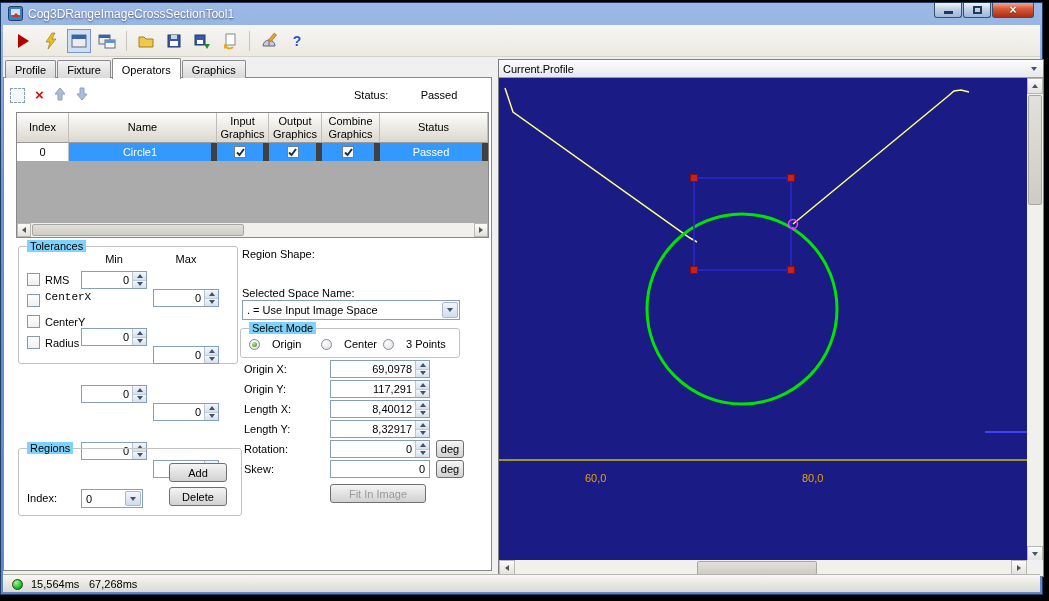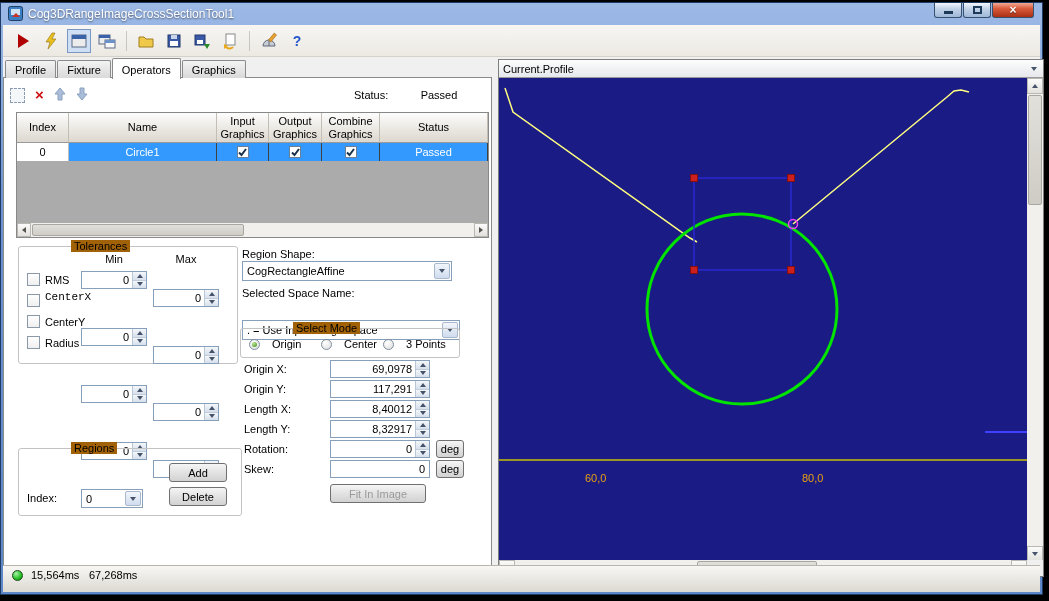--- a/index.html
+++ b/index.html
@@ -50,40 +50,40 @@
   .op-status-value { position:absolute; left:400px; top:11px; width:70px; text-align:center; }
 
   
   .grid { position:absolute; left:12px; top:34px; width:473px; height:126px;
     border:1px solid #888; background:#ababab; }
   .grid-head { display:flex; height:30px; }
   .gh { background:linear-gradient(#fdfdfd,#e9e6e0 60%,#dcd8d0); border-right:1px solid #c2beb6;
     border-bottom:1px solid #9a9a9a; display:flex; align-items:center; justify-content:center;
     text-align:center; line-height:1.15; padding:0 1px; }
   .grid-row { display:flex; height:18px; }
-  .gc { display:flex; align-items:center; justify-content:center; border-right:1px solid #404040; }
+  .gc { display:flex; align-items:center; justify-content:center; border-right:6px solid #404040; }
   .gc.sel { background:#3399ff; color:#fff; }
   .gc.idx { background:#fff; color:#000; border-right:1px solid #c0c0c0; }
   .gchk { width:12px; height:12px; background:#fff; border:1px solid #6b7f95;
     display:flex; align-items:center; justify-content:center; }
   .grid-hscroll { position:absolute; left:0; bottom:0; right:0; height:14px; background:#f1f0ec; }
 
   
   .sb-arrow { position:absolute; background:linear-gradient(#fbfbfb,#e2e1dd); border:1px solid #b9b7b1;
     display:flex; align-items:center; justify-content:center; }
   .sb-thumb { position:absolute; background:linear-gradient(#e2e0db,#cfccc5); border:1px solid #a8a6a0; border-radius:2px; }
 
   .t-up { width:0; height:0; border-left:3px solid transparent; border-right:3px solid transparent; border-bottom:4px solid #45536a; }
   .t-dn { width:0; height:0; border-left:3px solid transparent; border-right:3px solid transparent; border-top:4px solid #45536a; }
   .t-l  { width:0; height:0; border-top:3px solid transparent; border-bottom:3px solid transparent; border-right:4px solid #55534e; }
   .t-r  { width:0; height:0; border-top:3px solid transparent; border-bottom:3px solid transparent; border-left:4px solid #55534e; }
 
   
   .gb { position:absolute; border:1px solid #c3c3c3; border-radius:3px; }
-  .gb-title { position:absolute; top:-7px; left:8px; background:#a16207; padding:0 3px;margin-left:44px; }
+  .gb-title { position:absolute; top:-7px; left:8px; background:#7dd3fc; padding:0 3px; }
 
   .chk { width:13px; height:13px; border:1px solid #8a98a8; background:linear-gradient(#fff,#efefef); }
 
   .spin { position:relative; height:18px; border:1px solid #86a0bc; background:#fff; }
   .spin-val { position:absolute; left:2px; right:17px; top:2px; text-align:right; }
   .spin-btns { position:absolute; right:0; top:0; bottom:0; width:14px; border-left:1px solid #b8c6d6;
     display:flex; flex-direction:column; }
   .spin-b { flex:1; display:flex; align-items:center; justify-content:center;
     background:linear-gradient(#f4f7fa,#d6e0ec); }
   .spin-b + .spin-b { border-top:1px solid #c0ccda; }
@@ -119,21 +119,21 @@
     background:linear-gradient(#fdfdfd,#e6e8ec); border-bottom:1px solid #9a9a9a; }
   .rp-header-text { position:absolute; left:4px; top:3px; }
   .rp-header-btn { position:absolute; right:2px; top:2px; width:15px; height:13px;
     display:flex; align-items:center; justify-content:center; }
   .display { position:absolute; left:0; top:18px; width:528px; height:484px; background:#1b1b86; }
   .vscroll { position:absolute; right:0; top:18px; width:16px; height:484px; background:#f1f0ec; }
   .hscroll { position:absolute; left:0; bottom:0; width:528px; height:16px; background:#f1f0ec; }
   .sb-corner { position:absolute; right:0; bottom:0; width:16px; height:16px; background:#f0f0f0; }
 
   
-  .statusbar { position:absolute; left:0; right:0; bottom:0; height:27px;
+  .statusbar { position:absolute; left:0; right:0; bottom:0; height:18px;
     background:linear-gradient(#f8f7f4,#dcd9d2); border-top:1px solid #b8b5ae;margin-top:40px; }
   .led { position:absolute; left:9px; top:4px; width:11px; height:11px; border-radius:50%;
     border:1px solid #1a4a1a; background:radial-gradient(circle at 35% 30%,#a8f0a8,#22c022 60%,#0a7a0a); }
   .time1 { position:absolute; left:28px; top:3px; }
   .time2 { position:absolute; left:86px; top:3px; }
 </style>
 </head>
 <body>
 
 <div class="window">
@@ -399,26 +399,20 @@
                 <i class="t-up"></i>
               </span>
               <span class="spin-b">
                 <i class="t-dn"></i>
               </span>
             </span>
         </div>
       </div>
 
       <span class="abs" style="left:238px;top:170px;">Region Shape:</span>
-      <div class="combo abs" style="left:238px;top:183px;width:210px;">
-        <span class="combo-val">CogRectangleAffine</span>
-        <span class="combo-btn">
-            <i class="t-dn"></i>
-          </span>
-      </div>
 
       <span class="abs" style="left:238px;top:209px;">Selected Space Name:</span>
       <div class="combo abs" style="left:238px;top:222px;width:218px;">
         <span class="combo-val">. = Use Input Image Space</span>
         <span class="combo-btn">
             <i class="t-dn"></i>
           </span>
       </div>
 
       <div class="gb" style="left:236px;top:250px;width:220px;height:30px;">

